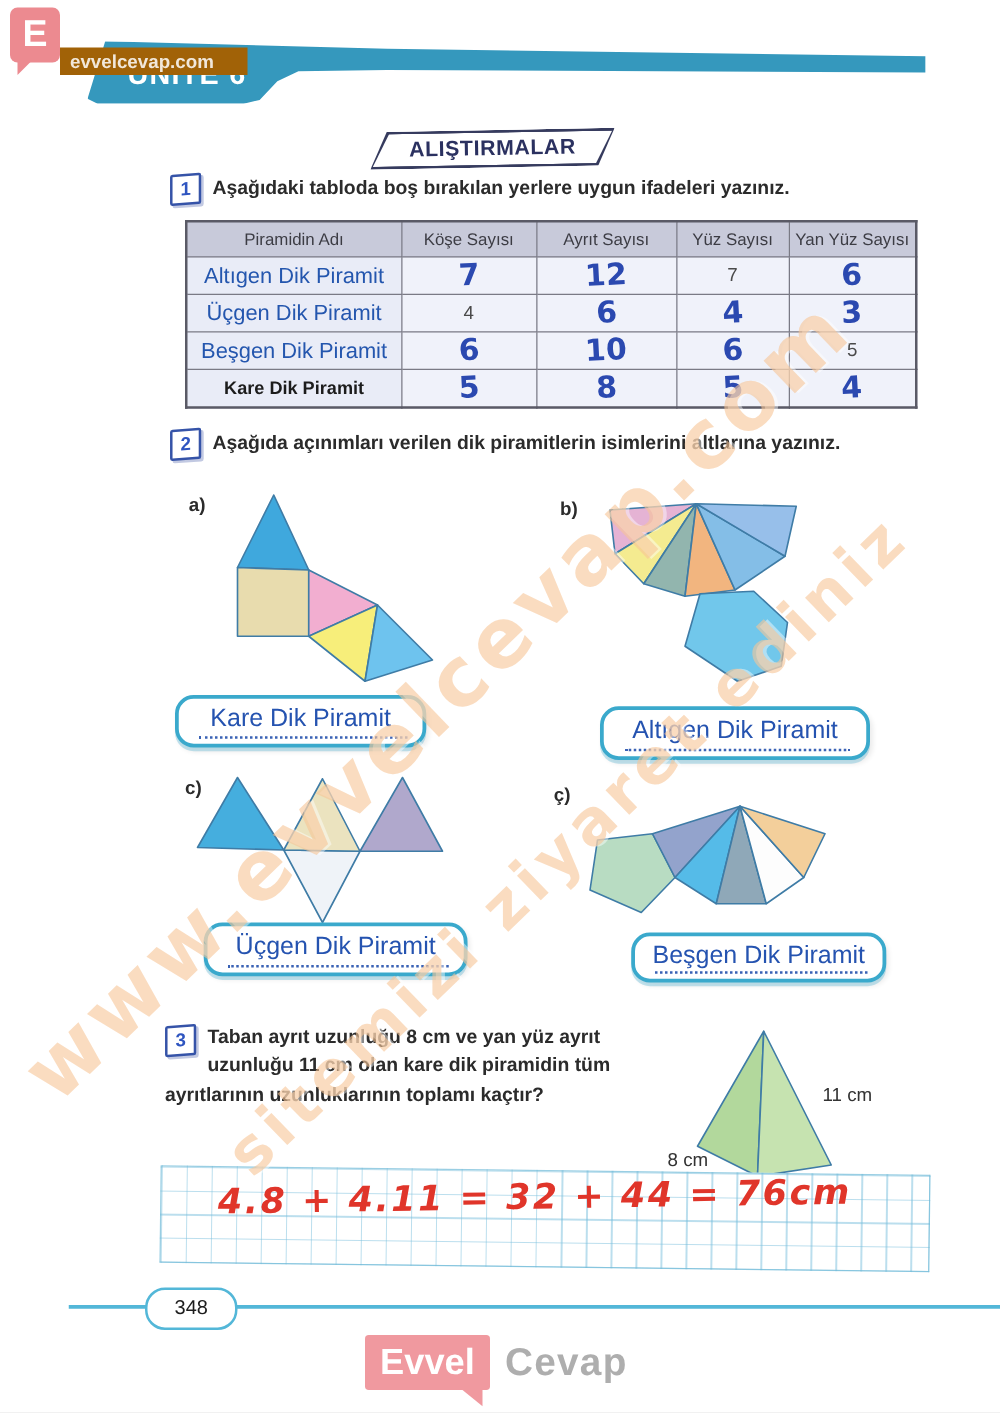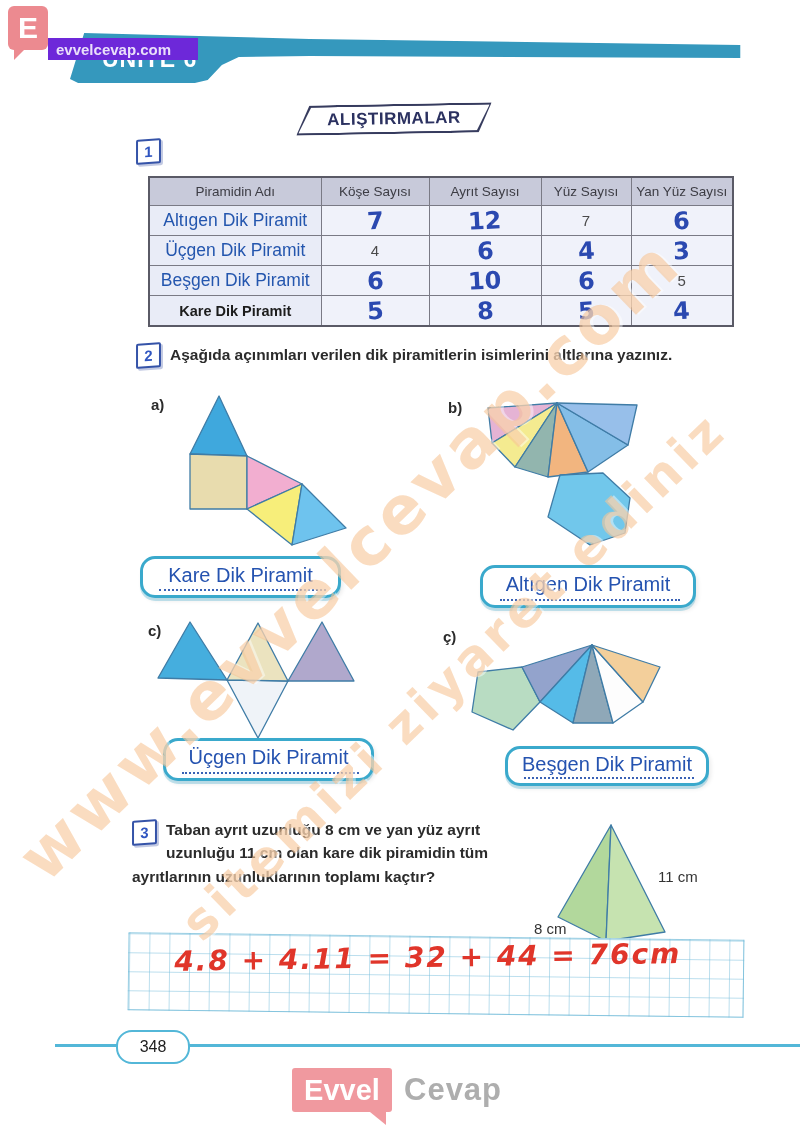--- a/index.html
+++ b/index.html
@@ -8,21 +8,21 @@
 
   
   .e-badge{position:absolute;left:8px;top:6px;width:40px;height:44px;background:#ec8a90;
            border-radius:6px;color:#fff;font-weight:bold;font-size:30px;display:flex;
            align-items:center;justify-content:center;z-index:60;}
   .e-tail{position:absolute;left:14px;top:48px;width:0;height:0;border-left:12px solid #ec8a90;
           border-bottom:12px solid transparent;z-index:60;}
   .yt-banner{position:absolute;left:48px;top:5px;width:206px;height:35px;background:rgba(150,150,150,.88);
              color:#fff;font-size:22px;font-weight:500;display:flex;align-items:center;
              padding-left:12px;z-index:58;letter-spacing:.5px;}
-  .site-banner{position:absolute;left:48px;top:38px;width:142px;height:22px;background:#6d28d9;
+  .site-banner{position:absolute;left:48px;top:38px;width:142px;height:22px;background:#a16207;
                color:rgba(255,255,255,.85);font-size:15px;font-weight:bold;display:flex;
                align-items:center;padding-left:8px;z-index:57;}
   .unit-banner{position:absolute;left:70px;top:33px;width:675px;height:50px;background:#3598bd;z-index:40;
     clip-path:polygon(2.1% 0,35.5% 12%,99.3% 24%,99.3% 50%,35.5% 46%,25% 48%,22.5% 64%,20.4% 94%,18.5% 100%,1.2% 100%,0 92%);}
   .unit-label{position:absolute;left:32px;top:13px;color:#fff;font-size:23px;font-weight:bold;
               letter-spacing:1px;}
 
   
   .wm{position:absolute;font-family:"DejaVu Sans",sans-serif;font-weight:800;white-space:nowrap;
       color:rgba(246,197,150,.60);text-shadow:2px 2px 0 rgba(255,255,255,.45);
@@ -103,20 +103,21 @@
   </div>
 
   <div class="extitle-outer">
     <div class="extitle-inner">
       <span>ALIŞTIRMALAR</span>
     </div>
   </div>
 
   <div class="qrow" style="left:136px;top:139px;width:600px;">
     <span class="qnum">1</span>
+    <span class="qtext">Aşağıdaki tabloda boş bırakılan yerlere uygun ifadeleri yazınız.</span>
   </div>
 
   <table class="tbl">
     <colgroup>
         <col style="width:172px">
         <col style="width:108px">
         <col style="width:112px">
         <col style="width:90px">
         <col style="width:102px">
       </colgroup>

